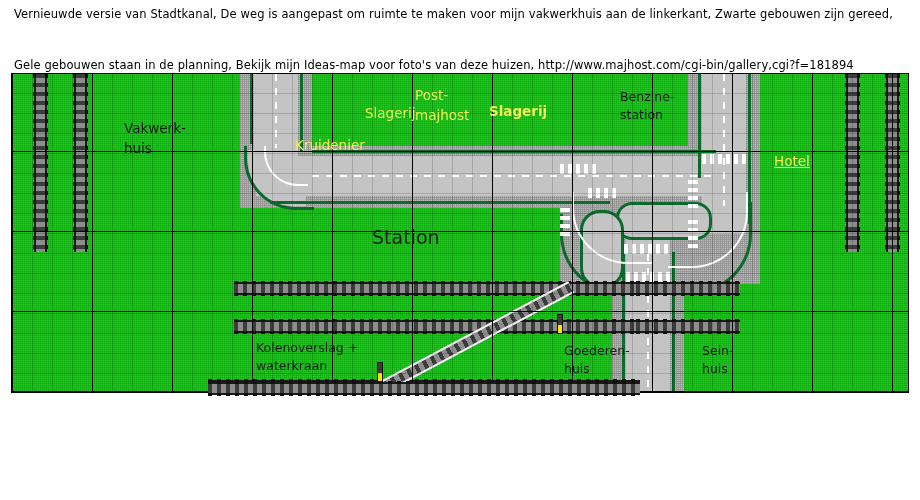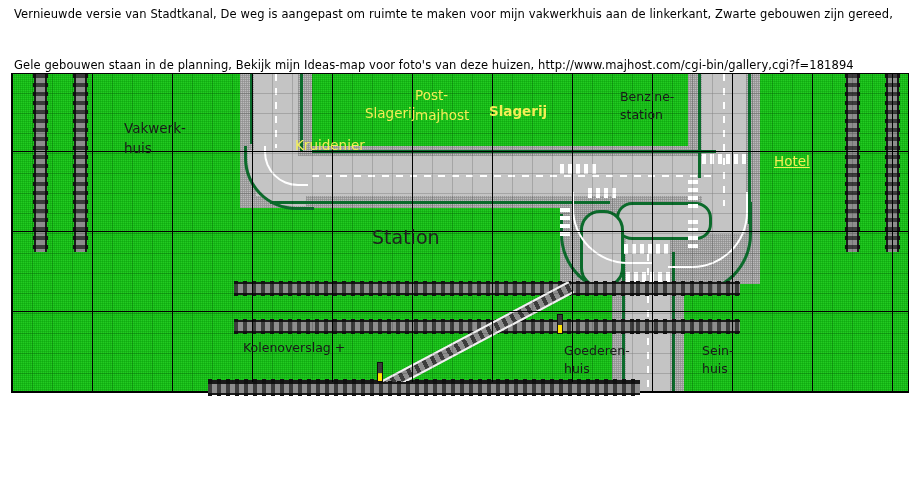--- a/index.html
+++ b/index.html
@@ -229,22 +229,23 @@
         <div class="lbl black s13" style="left: 608px; top: 14px;">
           <div>Benzine-</div>
           <div>station</div>
         </div>
         <div class="lbl yellow s14" style="left: 762px; top: 78px; text-decoration: underline;">
           <div>Hotel</div>
         </div>
         <div class="lbl big big" style="left: 360px; top: 150px;">
           <div>Station</div>
         </div>
-        <div class="lbl black s13" style="left: 231px; top: 265px;">
+        <div class="lbl black s13" style="left: 244px; top: 265px;">
           <div>Kolenoverslag +</div>
+          <div>waterkraan</div>
         </div>
         <div class="lbl black s13" style="left: 552px; top: 268px;">
           <div>Goederen-</div>
           <div>huis</div>
         </div>
         <div class="lbl black s13" style="left: 690px; top: 268px;">
           <div>Sein-</div>
           <div>huis</div>
         </div>
       </div>

